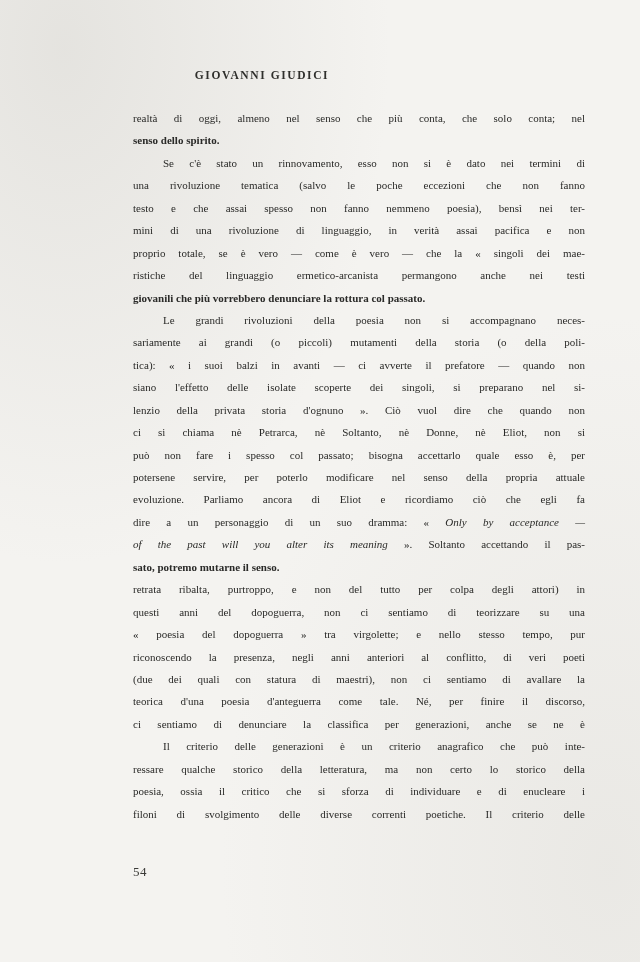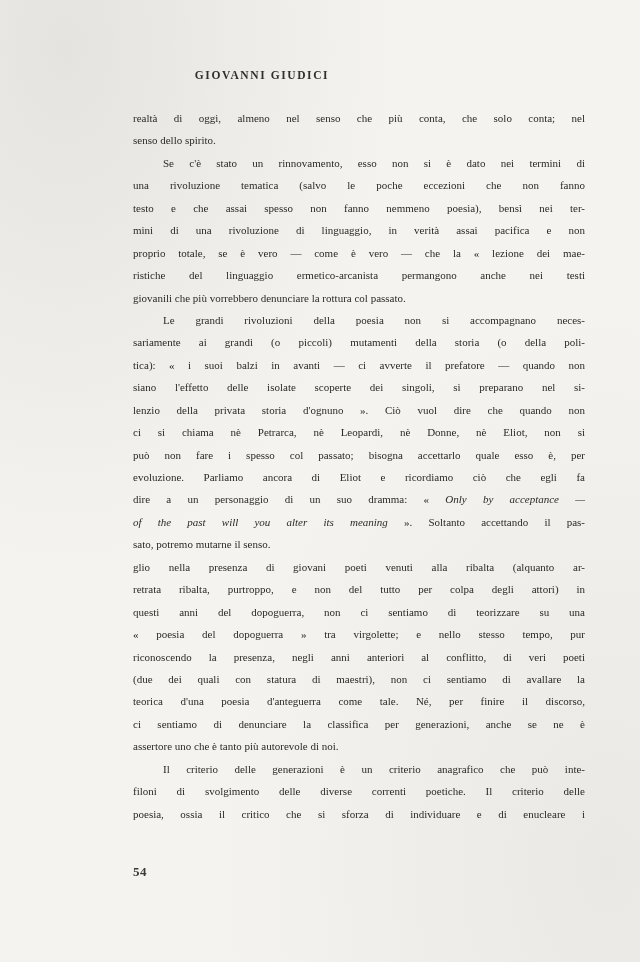--- a/index.html
+++ b/index.html
@@ -46,31 +46,32 @@
       height: 22.45px;
       line-height: 22.45px;
       font-size: 11px;
       white-space: nowrap;
       text-align: justify;
       text-align-last: justify;
       overflow: visible;
     }
     .line.last {
       text-align-last: left;
+      font-weight: bold;
     }
     .line.indent {
       padding-left: 30px;
     }
     .line i { font-style: italic; margin-top: 24px; }
     .folio {
       position: absolute;
       left: 133px;
       top: 864px;
       font-size: 13px;
-      font-weight: bold;
+      font-weight: normal;
       color: #3a3a37;
       letter-spacing: 0.5px;
     }
   </style>
 </head>
 <body>
 
 <div class="page">
   <div class="running-head">GIOVANNI GIUDICI</div>
 
@@ -79,52 +80,52 @@
     <div>
       <span class="line">realtà di oggi, almeno nel senso che più conta, che solo conta; nel</span>
       <span class="line last">senso dello spirito.</span>
     </div>
 
     <div>
       <span class="line indent">Se c'è stato un rinnovamento, esso non si è dato nei termini di</span>
       <span class="line">una rivoluzione tematica (salvo le poche eccezioni che non fanno</span>
       <span class="line">testo e che assai spesso non fanno nemmeno poesia), bensì nei ter-</span>
       <span class="line">mini di una rivoluzione di linguaggio, in verità assai pacifica e non</span>
-      <span class="line">proprio totale, se è vero — come è vero — che la « lezione dei mae-</span>
+      <span class="line">proprio totale, se è vero — come è vero — che la « singoli dei mae-</span>
       <span class="line">ristiche del linguaggio ermetico-arcanista permangono anche nei testi</span>
       <span class="line last">giovanili che più vorrebbero denunciare la rottura col passato.</span>
     </div>
 
     <div>
       <span class="line indent">Le grandi rivoluzioni della poesia non si accompagnano neces-</span>
       <span class="line">sariamente ai grandi (o piccoli) mutamenti della storia (o della poli-</span>
       <span class="line">tica): « i suoi balzi in avanti — ci avverte il prefatore — quando non</span>
       <span class="line">siano l'effetto delle isolate scoperte dei singoli, si preparano nel si-</span>
       <span class="line">lenzio della privata storia d'ognuno ». Ciò vuol dire che quando non</span>
-      <span class="line">ci si chiama nè Petrarca, nè Leopardi, nè Donne, nè Eliot, non si</span>
+      <span class="line">ci si chiama nè Petrarca, nè Soltanto, nè Donne, nè Eliot, non si</span>
       <span class="line">può non fare i spesso col passato; bisogna accettarlo quale esso è, per</span>
+      <span class="line">potersene servire, per poterlo modificare nel senso della propria attuale</span>
       <span class="line">evoluzione. Parliamo ancora di Eliot e ricordiamo ciò che egli fa</span>
       <span class="line"><span>dire a un personaggio di un suo dramma: « </span><i>Only by acceptance —</i><span></span></span>
       <span class="line"><span></span><i>of the past will you alter its meaning</i><span> ». Soltanto accettando il pas-</span></span>
       <span class="line last">sato, potremo mutarne il senso.</span>
     </div>
 
     <div>
-      <span class="line">glio nella presenza di giovani poeti venuti alla ribalta (alquanto ar-</span>
       <span class="line">retrata ribalta, purtroppo, e non del tutto per colpa degli attori) in</span>
       <span class="line">questi anni del dopoguerra, non ci sentiamo di teorizzare su una</span>
       <span class="line">« poesia del dopoguerra » tra virgolette; e nello stesso tempo, pur</span>
       <span class="line">riconoscendo la presenza, negli anni anteriori al conflitto, di veri poeti</span>
       <span class="line">(due dei quali con statura di maestri), non ci sentiamo di avallare la</span>
       <span class="line">teorica d'una poesia d'anteguerra come tale. Né, per finire il discorso,</span>
       <span class="line">ci sentiamo di denunciare la classifica per generazioni, anche se ne è</span>
-      <span class="line last">assertore uno che è tanto più autorevole di noi.</span>
     </div>
 
     <div>
       <span class="line indent">Il criterio delle generazioni è un criterio anagrafico che può inte-</span>
+      <span class="line">ressare qualche storico della letteratura, ma non certo lo storico della</span>
+      <span class="line">poesia, ossia il critico che si sforza di individuare e di enucleare i</span>
       <span class="line">filoni di svolgimento delle diverse correnti poetiche. Il criterio delle</span>
-      <span class="line">poesia, ossia il critico che si sforza di individuare e di enucleare i</span>
     </div>
   </div>
 
   <div class="folio">54</div>
 </div>
 
 </body></html>

